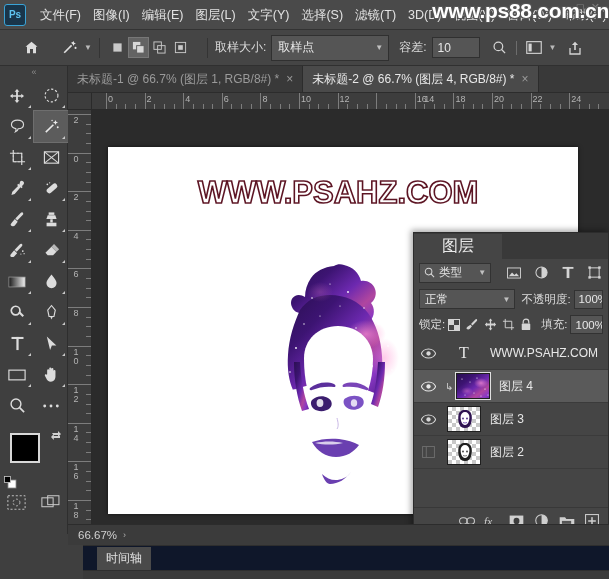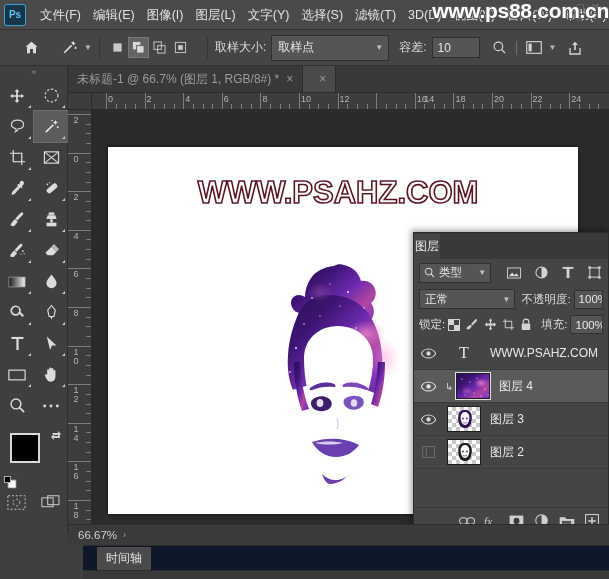--- a/index.html
+++ b/index.html
@@ -209,22 +209,22 @@
     position: absolute; left: 413px; top: 232px; width: 196px; height: 302px;
     background: #454545; border: 1px solid #2c2c2c;
     box-shadow: -2px -2px 6px rgba(0,0,0,.35);
     display: flex; flex-direction: column;
   }
   #lp-tabs {
     height: 26px; background: #393939; display: flex; align-items: flex-end;
     flex: 0 0 auto;
   }
   #lp-tab-layers {
-    height: 25px; background: #454545; color: #e8e8e8; font-size: 12px;
-    display: flex; align-items: center; padding: 0 1px;
+    height: 25px; background: #454545; color: #e8e8e8; font-size: 16px;
+    display: flex; align-items: center; padding: 0 28px;
   }
   #lp-filter {
     height: 27px; display: flex; align-items: center; padding: 0 5px;
     flex: 0 0 auto; gap: 10px;
   }
   #filter-kind {
     width: 88px; height: 20px; background: #555; border: 1px solid #323232;
     display: flex; align-items: center; padding: 0 4px; position: relative;
     font-size: 11.5px; color: #e4e4e4;
   }
@@ -311,22 +311,22 @@
     background-color: #fff;
   }
   svg { display: block; }
 </style>
 </head>
 <body>
 
 <div id="menubar">
   <div id="ps-logo">Ps</div>
   <div class="menu-item">文件(F)</div>
+  <div class="menu-item">图像(I)</div>
   <div class="menu-item">编辑(E)</div>
-  <div class="menu-item">图像(I)</div>
   <div class="menu-item">图层(L)</div>
   <div class="menu-item">文字(Y)</div>
   <div class="menu-item">选择(S)</div>
   <div class="menu-item">滤镜(T)</div>
   <div class="menu-item">3D(D)</div>
   <div class="menu-item">视图(V)</div>
   <div class="menu-item">窗口(W)</div>
   <div class="menu-item">帮助(H)</div>
   <div id="win-ctrl">◻✕</div>
   <div id="wm-top">www.ps88.com.cn</div>
@@ -603,20 +603,21 @@
     </div>
   </div>
 </div>
 
 <div id="tabbar">
   <div class="doc-tab">
     <span>未标题-1 @ 66.7% (图层 1, RGB/8#) *</span>
     <span class="tab-close">×</span>
   </div>
   <div class="doc-tab active">
+    <span>未标题-2 @ 66.7% (图层 4, RGB/8#) *</span>
     <span class="tab-close">×</span>
   </div>
 </div>
 
 <div id="canvas-area">
   <div id="ruler-corner"></div>
   <div id="ruler-h">
       <div class="rh-num" style="left: 16px;">0</div>
       <div class="rh-tick" style="left: 14px; height: 16px;"></div>
       <div class="rh-tick" style="left: 23.65px; height: 5px; top: 11px;"></div>

